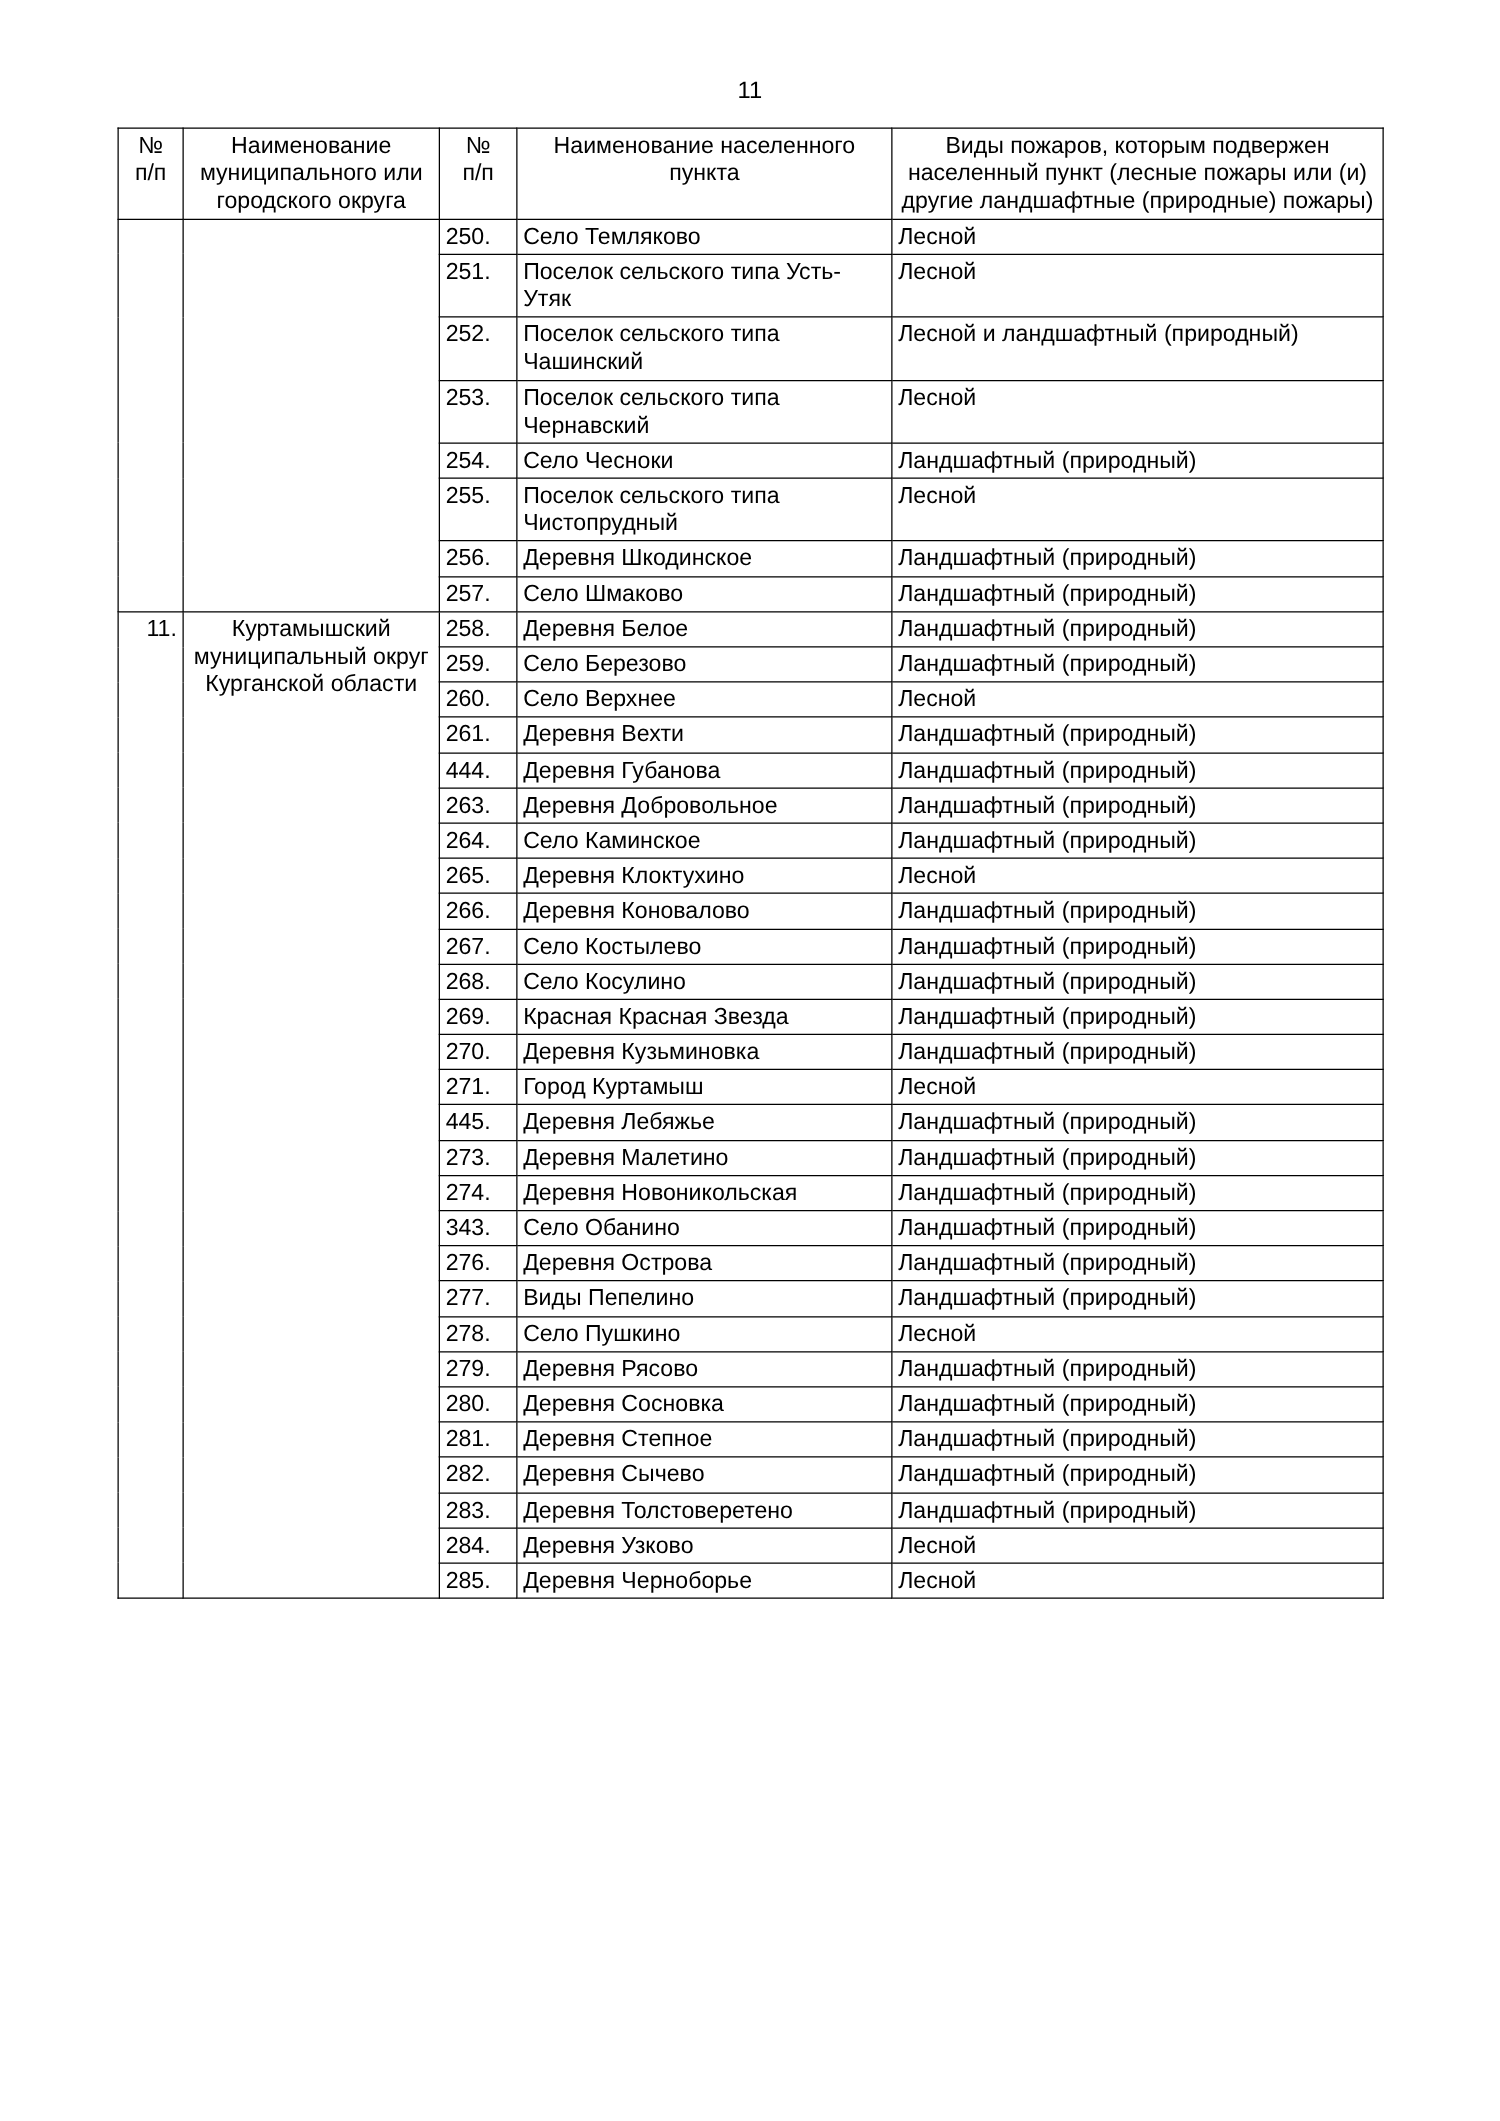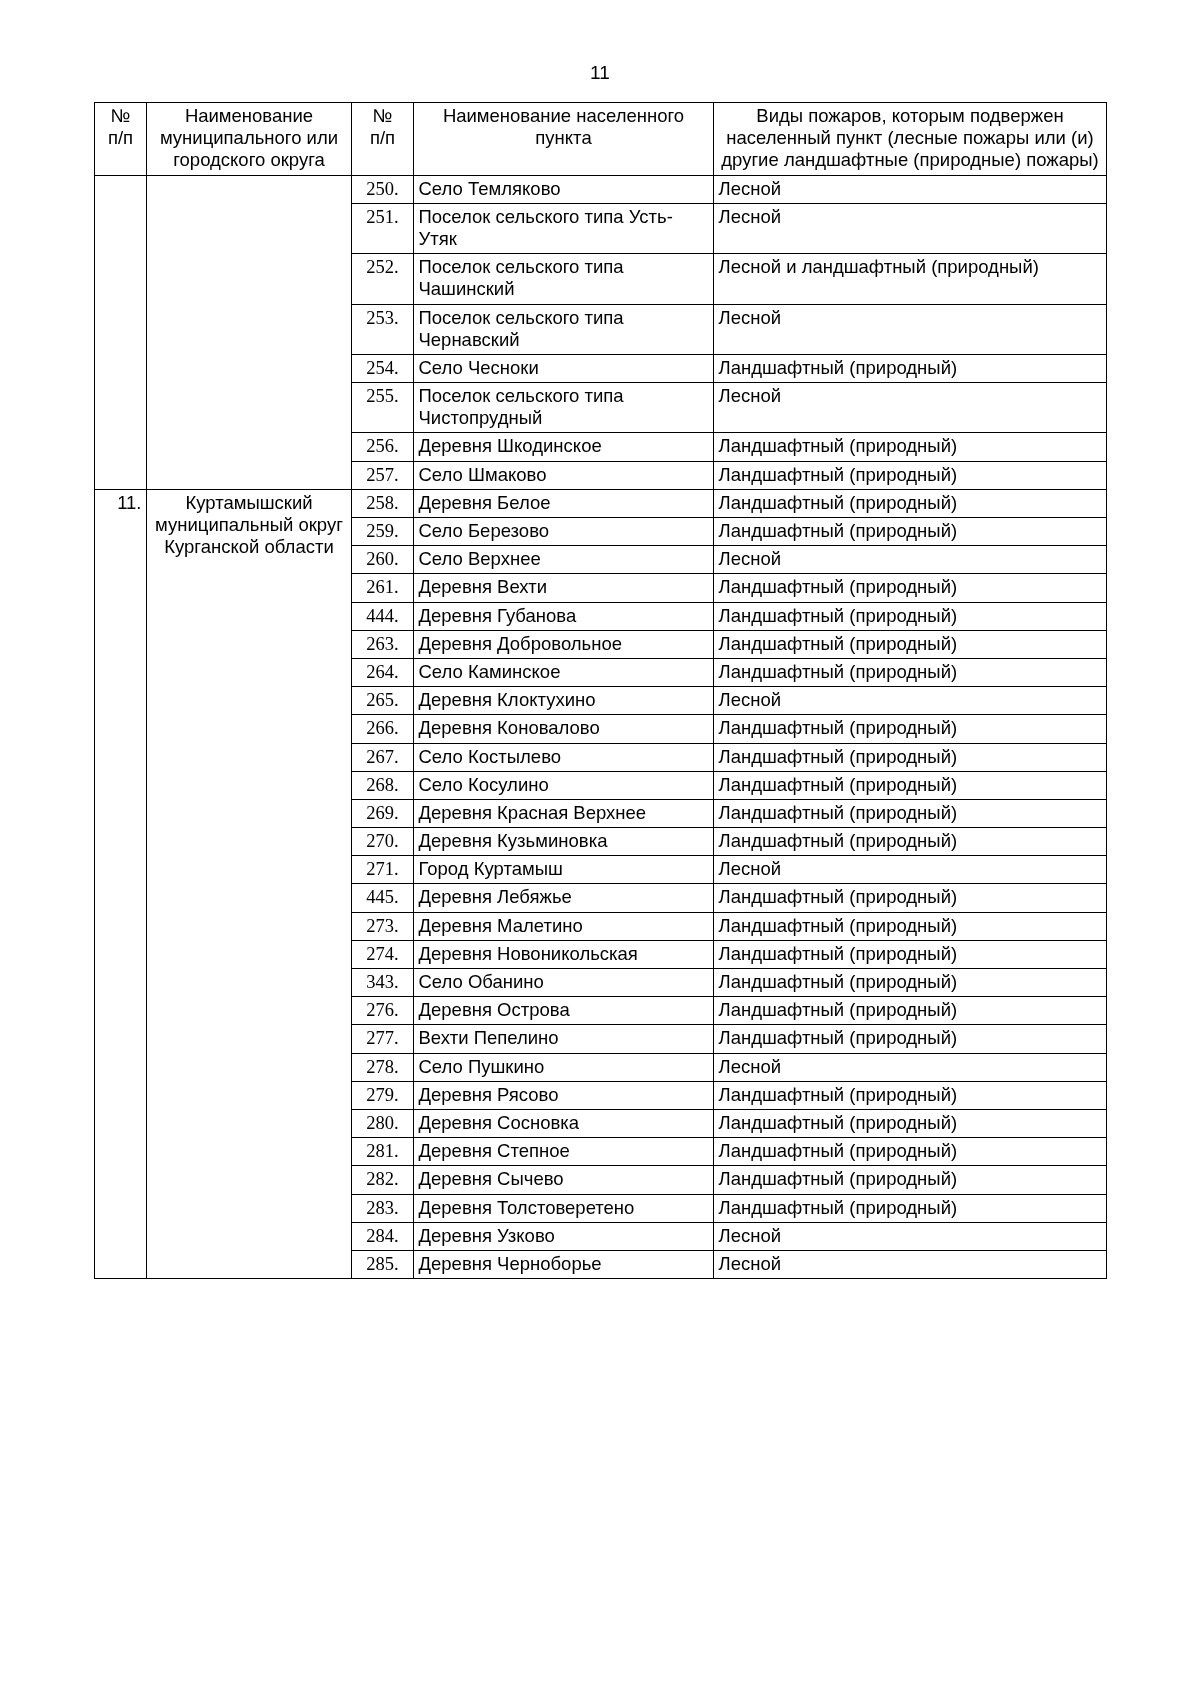--- a/index.html
+++ b/index.html
@@ -49,24 +49,23 @@
   col.c-name { width: 300px; }
   col.c-fire { width: 393px; }
 
   thead td {
     text-align: center;
     vertical-align: top;
     padding-top: 7px;
     line-height: 1.22;
   }
   .cell-num {
-    text-align: center;
+    text-align: left;
     padding-right: 7px;
     white-space: nowrap;
-    font-family: Liberation Serif, serif;
   }
   .cell-left {
     text-align: left;
   }
   .mun-cell {
     text-align: center;
     vertical-align: top;
     padding-top: 2px;
     line-height: 1.34;
   }
@@ -203,21 +202,21 @@
           <td class="cell-left">Село Костылево</td>
           <td class="cell-left">Ландшафтный (природный)</td>
         </tr>
         <tr>
           <td class="cell-num">268.</td>
           <td class="cell-left">Село Косулино</td>
           <td class="cell-left">Ландшафтный (природный)</td>
         </tr>
         <tr>
           <td class="cell-num">269.</td>
-          <td class="cell-left">Деревня Красная Верхнее</td>
+          <td class="cell-left">Красная Красная Звезда</td>
           <td class="cell-left">Ландшафтный (природный)</td>
         </tr>
         <tr>
           <td class="cell-num">270.</td>
           <td class="cell-left">Деревня Кузьминовка</td>
           <td class="cell-left">Ландшафтный (природный)</td>
         </tr>
         <tr>
           <td class="cell-num">271.</td>
           <td class="cell-left">Город Куртамыш</td>
@@ -243,21 +242,21 @@
           <td class="cell-left">Село Обанино</td>
           <td class="cell-left">Ландшафтный (природный)</td>
         </tr>
         <tr>
           <td class="cell-num">276.</td>
           <td class="cell-left">Деревня Острова</td>
           <td class="cell-left">Ландшафтный (природный)</td>
         </tr>
         <tr>
           <td class="cell-num">277.</td>
-          <td class="cell-left">Вехти Пепелино</td>
+          <td class="cell-left">Виды Пепелино</td>
           <td class="cell-left">Ландшафтный (природный)</td>
         </tr>
         <tr>
           <td class="cell-num">278.</td>
           <td class="cell-left">Село Пушкино</td>
           <td class="cell-left">Лесной</td>
         </tr>
         <tr>
           <td class="cell-num">279.</td>
           <td class="cell-left">Деревня Рясово</td>

